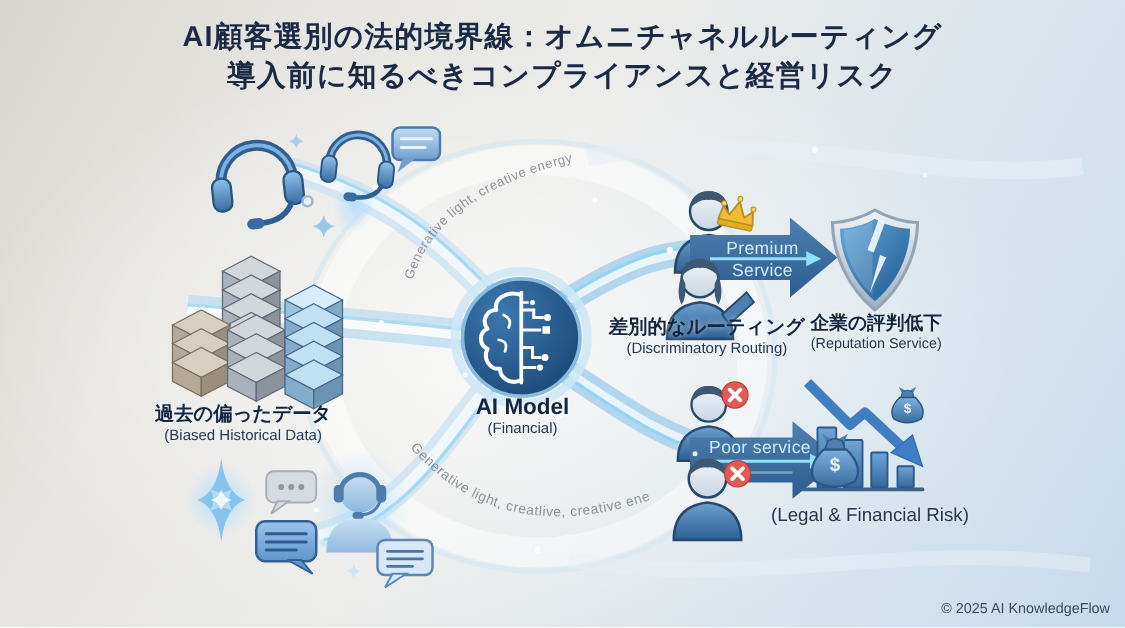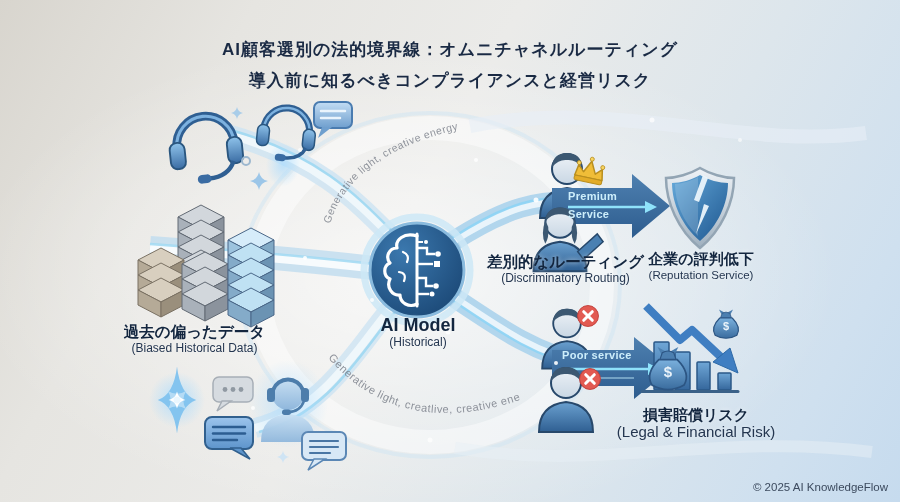--- a/index.html
+++ b/index.html
@@ -6,29 +6,29 @@
   .canvas{
     position:relative;width:900px;height:502px;overflow:hidden;
     font-family:"Liberation Sans",sans-serif;
     background:
       radial-gradient(ellipse at 45% 55%, rgba(255,255,255,.65), rgba(255,255,255,0) 62%),
       linear-gradient(118deg,#d8d5ce 0%,#e6e5e1 22%,#ebebe9 45%,#dde6ec 68%,#cfe0ef 88%,#c6dbee 100%);
   }
   .abs{position:absolute;}
   .title{
     top:14px;left:0;right:0;text-align:center;
-    color:#1a2a44;font-weight:800;font-size:17px;line-height:31px;letter-spacing:1px;margin-top:20px;
+    color:#1a2a44;font-weight:800;font-size:23px;line-height:31px;letter-spacing:1px;
   }
   .bias-heading{
     left:388px;top:104px;color:#1e2c46;font-weight:800;font-size:18px;letter-spacing:.3px;
   }
   .label{position:absolute;text-align:center;}
   .label .jp{font-size:15.5px;font-weight:800;color:#13263f;line-height:19px;text-shadow:0 0 5px rgba(255,255,255,.65);}
   .label .en{font-size:12px;font-weight:400;color:#243650;line-height:15px;text-shadow:0 0 4px rgba(255,255,255,.6);}
-  .arrow-text{position:absolute;text-align:left;color:#cdeefb;font-size:11px;font-weight:700;letter-spacing:.3px;}
+  .arrow-text{position:absolute;text-align:center;color:#cdeefb;font-size:14px;font-weight:400;letter-spacing:.3px;}
   .copyright{right:12px;bottom:9px;font-size:11.5px;color:#3c4a5e;margin-top:16px;}
   svg{display:block;}
 </style>
 </head>
 <body>
 
 <div class="canvas">
 
   <svg class="abs" style="left:0;top:0" width="900" height="502" viewBox="0 0 900 502">
     <defs>
@@ -368,35 +368,34 @@
   </div>
 
 
   <div class="label" style="left:87px;top:322px;width:215px;">
     <div class="jp">過去の偏ったデータ</div>
     <div class="en">(Biased Historical Data)</div>
   </div>
 
   <div class="label" style="left:352px;top:316px;width:132px;">
     <div class="jp" style="font-size:18px">AI Model</div>
-    <div class="en">(Historical)</div>
+    <div class="en">(Financial)</div>
   </div>
 
   <div class="label" style="left:478px;top:252px;width:175px;">
     <div class="jp">差別的なルーティング</div>
     <div class="en">(Discriminatory Routing)</div>
   </div>
 
   <div class="label" style="left:626px;top:249px;width:150px;">
     <div class="jp" style="font-size:15px">企業の評判低下</div>
     <div class="en" style="font-size:11.5px">(Reputation Service)</div>
   </div>
 
   <div class="label" style="left:616px;top:405px;width:160px;">
-    <div class="jp" style="font-size:15px">損害賠償リスク</div>
     <div class="en" style="font-size:15px">(Legal &amp; Financial Risk)</div>
   </div>
 
   <div class="arrow-text" style="left:568px;top:190px;width:84px;">Premium</div>
   <div class="arrow-text" style="left:568px;top:208px;width:84px;">Service</div>
   <div class="arrow-text" style="left:562px;top:349px;width:92px;">Poor service</div>
 
   <div class="abs copyright">© 2025 AI KnowledgeFlow</div>
 </div>
 

